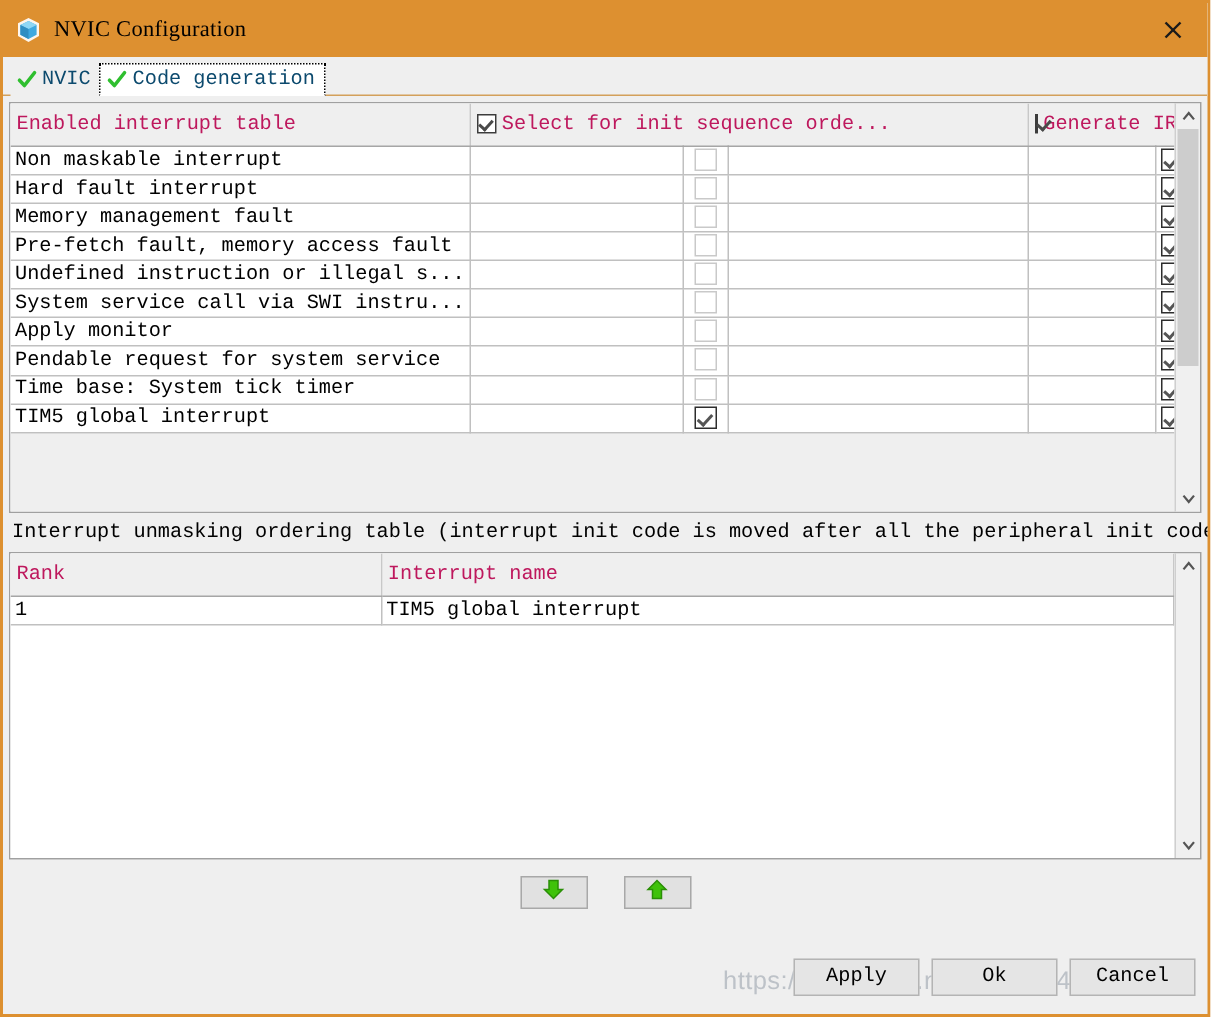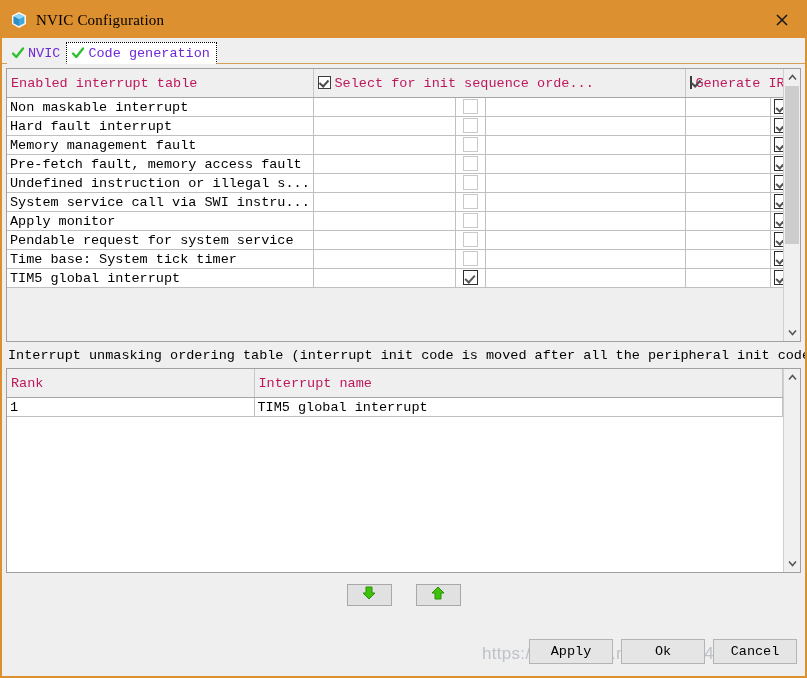--- a/index.html
+++ b/index.html
@@ -66,21 +66,21 @@
     box-sizing: border-box;
     border-bottom: 1px solid #d3a05a;
     position: relative;
   }
   .tab {
     height: 22px;
     display: flex;
     align-items: center;
     padding: 0 6px 0 4px;
     font-size: 13.5px;
-    color: #6d28d9;
+    color: #0c4a6e;
     background: #efefef;
     box-sizing: border-box;
     cursor: pointer;
     position: relative;
     top: 1px;
   }
   .tab.active {
     background: #ffffff;
     border: 1px dotted #000;
     border-bottom: 1px solid #ffffff;

